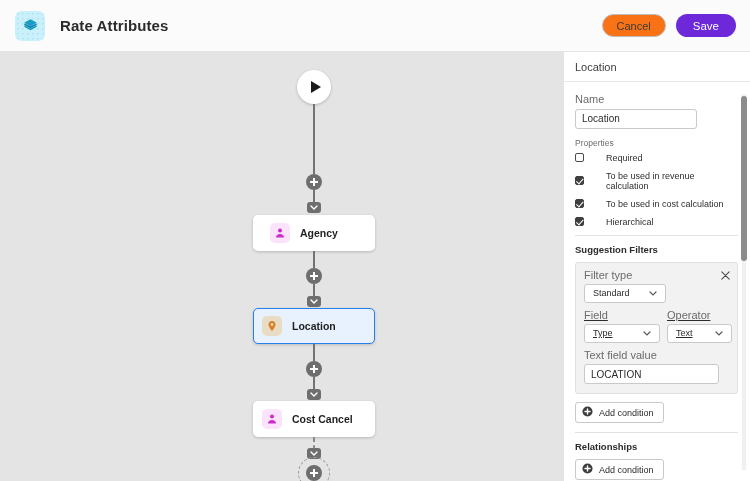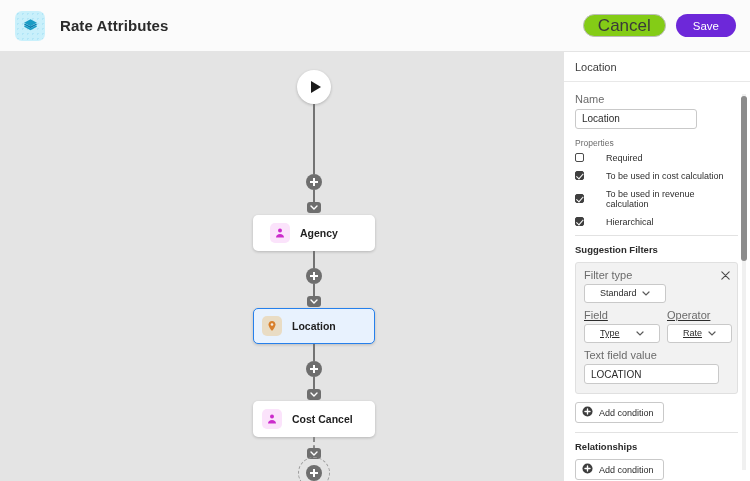--- a/index.html
+++ b/index.html
@@ -27,22 +27,22 @@
   }
   .header-title {
     margin-left:15px; font-size:15px; font-weight:bold; color:#2b2b2b;
     letter-spacing:.1px;
   }
   .header-actions {
     margin-left:auto; margin-right:14px; display:flex; align-items:center; gap:10px;
   }
   .btn-cancel {
     height:23px; padding:0 14px; border-radius:12px;
-    border:1px solid #bcbcbc; background:#84cc16;
-    font-size:17px; color:#3a3a3a; font-family:inherit;
+    border:1px solid #bcbcbc; background:#f97316;
+    font-size:11px; color:#3a3a3a; font-family:inherit;
     display:flex; align-items:center; justify-content:center; cursor:pointer;
   }
   .btn-save {
     height:23px; padding:0 17px; border-radius:12px; border:none;
     background:#6d28d9; color:#ffffff; font-size:11.5px; font-family:inherit;
     display:flex; align-items:center; justify-content:center; cursor:pointer;
   }
 
   
   .canvas {
@@ -155,21 +155,21 @@
 
   .filter-card {
     background:#f2f2f2; border:1px solid #e0e0e0; border-radius:3px;
     padding:6px 8px 9px; position:relative;
   }
   .close-x {
     position:absolute; right:6px; top:4px; width:11px; height:11px; cursor:pointer;
   }
   .sel {
     height:19px; border:1px solid #c9c9c9; border-radius:3px; background:#fff;
-    display:flex; align-items:center; padding:0 15px; font-size:9px; color:#2b2b2b;
+    display:flex; align-items:center; padding:0 8px; font-size:9px; color:#2b2b2b;
     cursor:pointer;
   }
   .sel .caret { margin-left:auto; display:block; }
   .row2 { display:flex; gap:7px; }
   .col { display:flex; flex-direction:column; }
 
   .add-btn {
     height:21px; border:1px solid #c9c9c9; border-radius:3px; background:#fff;
     display:inline-flex; align-items:center; padding:0 9px 0 6px; gap:6px;
     font-size:9px; color:#2b2b2b; font-family:inherit; cursor:pointer;
@@ -304,25 +304,25 @@
       <input class="text-input" value="Location" style="">
 
       <div class="section-label">Properties</div>
 
       <div class="check-row">
         <span class="cbox"></span>
         <span class="check-label">Required</span>
       </div>
       <div class="check-row">
         <span class="cbox on"></span>
-        <span class="check-label">To be used in cost calculation</span>
+        <span class="check-label">To be used in revenue calculation</span>
       </div>
       <div class="check-row">
         <span class="cbox on"></span>
-        <span class="check-label">To be used in revenue calculation</span>
+        <span class="check-label">To be used in cost calculation</span>
       </div>
       <div class="check-row">
         <span class="cbox on"></span>
         <span class="check-label">Hierarchical</span>
       </div>
 
       <div class="divider"></div>
       <div class="group-title">Suggestion Filters</div>
 
       <div class="filter-card">
@@ -346,21 +346,21 @@
             <div class="sel" style="width:76px;">
               <span>Type</span>
               <svg class="caret" width="8" height="5" viewBox="0 0 8 5">
                   <path d="M1 1 L4 4 L7 1" stroke="#5a5a5a" stroke-width="1.2" fill="none" stroke-linecap="round"></path>
                 </svg>
             </div>
           </div>
           <div class="col">
             <div class="field-label">Operator</div>
             <div class="sel" style="width:65px;">
-              <span>Rate</span>
+              <span>Text</span>
               <svg class="caret" width="8" height="5" viewBox="0 0 8 5">
                   <path d="M1 1 L4 4 L7 1" stroke="#5a5a5a" stroke-width="1.2" fill="none" stroke-linecap="round"></path>
                 </svg>
             </div>
           </div>
         </div>
 
         <div class="field-label" style="margin-top:6px;">Text field value</div>
         <input class="text-input" style="width: 135px;" value="LOCATION">
       </div>

